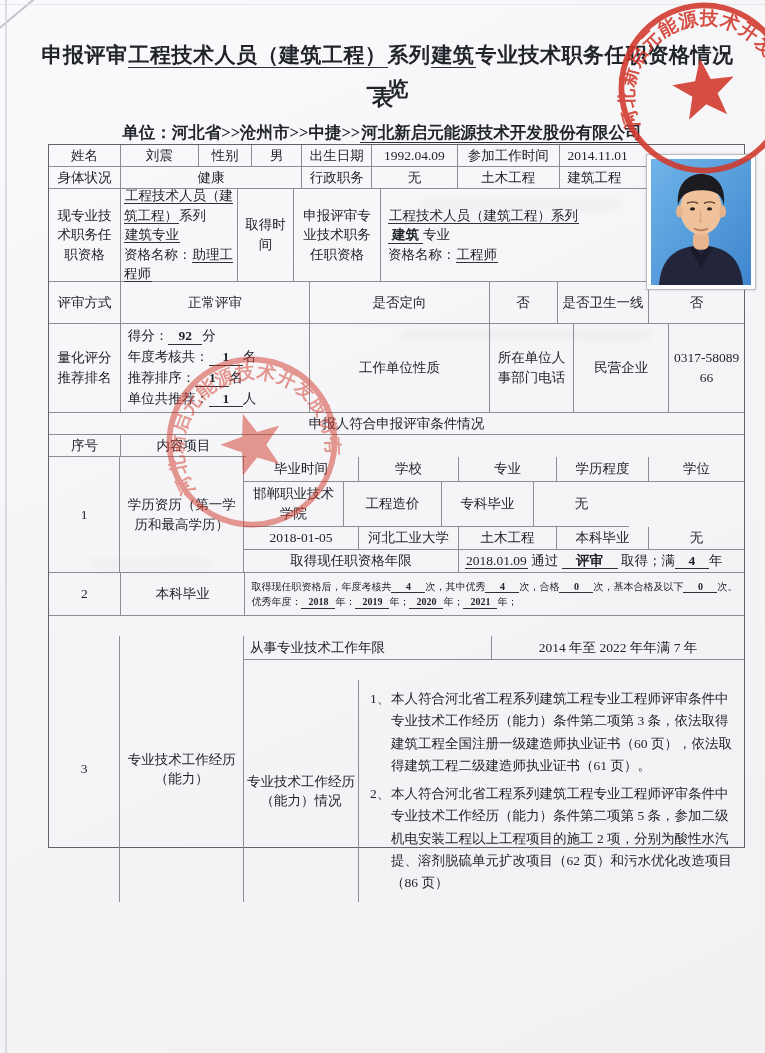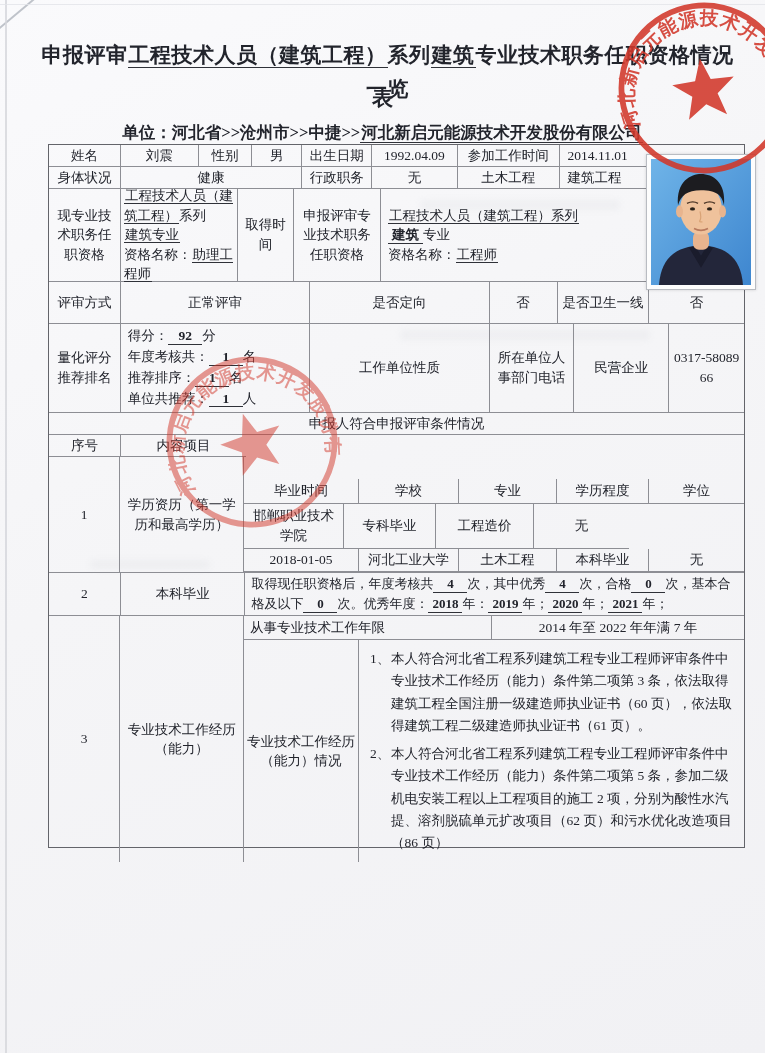--- a/index.html
+++ b/index.html
@@ -17,26 +17,26 @@
   .title-l2{position:absolute;left:0;right:0;top:84px;text-align:center;font-size:21px;font-weight:600;}
   .unit{position:absolute;left:0;right:0;top:122px;text-align:center;font-size:16.5px;font-weight:600;}
   .u{border-bottom:1.2px solid #2f3138;padding:0 1px;}
   .uv{border-bottom:1.2px solid #2f3138;display:inline-block;min-width:26px;text-align:center;padding:0 4px;line-height:1.15;font-weight:600;}
 
   .tbl{position:absolute;left:48px;top:144px;width:697px;height:704px;display:flex;flex-direction:column;border:1.4px solid #63646a;box-sizing:border-box;font-size:13.5px;}
   .tr{display:flex;flex:none;}
   .grow{flex:1 1 auto;}
   .td{border-right:1px solid #8d8e94;border-bottom:1px solid #8d8e94;box-sizing:border-box;display:flex;align-items:center;justify-content:center;text-align:center;padding:1px 3px;line-height:1.45;}
   .tr>.td:last-child{border-right:none;}
-  .nb{border-bottom:none !important;}
+  .nb{border-bottom:none !important;margin-top:20px;}
   .left{justify-content:flex-start;text-align:left;}
-  .col{flex-direction:column;align-items:stretch;padding:0;justify-content:flex-end;}
+  .col{flex-direction:column;align-items:stretch;padding:0;}
   .col>.tr{width:100%;}
   .cw{width:100%;}
-  .small{font-size:13px;}
+  .small{font-size:10px;}
   .brk{word-break:break-all;}
 
   .photo{position:absolute;left:646px;top:154px;width:110px;height:136px;background:#fdfdfd;border:1px solid #b9bcc2;box-sizing:border-box;padding:4px;z-index:5;box-shadow:0 0 3px rgba(0,0,0,.15);}
   .photo svg{display:block;width:100%;height:100%;}
 
   .seal{position:absolute;z-index:6;pointer-events:none;}
   .seal-top{left:608px;top:-8px;width:192px;height:192px;opacity:.88;transform:rotate(-8deg);}
   .seal-mid{left:156px;top:346px;width:192px;height:192px;opacity:.5;transform:rotate(-18deg);}
 
   .smudge{position:absolute;background:#aeb2ba;opacity:.10;filter:blur(3px);border-radius:4px;}
@@ -143,30 +143,41 @@
       <div class="td col" style="width:500px">
         <div class="tr" style="height:25px">
           <div class="td" style="width:115px">毕业时间</div>
           <div class="td" style="width:100px">学校</div>
           <div class="td" style="width:98px">专业</div>
           <div class="td" style="width:92px">学历程度</div>
           <div class="td" style="width:95px">学位</div>
         </div>
         <div class="tr" style="height:45px">
           <div class="td" style="width:100px">邯郸职业技术学院</div>
+          <div class="td" style="width:98px">工程造价</div>
           <div class="td" style="width:92px">专科毕业</div>
-          <div class="td" style="width:98px">工程造价</div>
           <div class="td" style="width:95px">无</div>
         </div>
         <div class="tr" style="height:23px">
           <div class="td" style="width:115px">2018-01-05</div>
           <div class="td" style="width:100px">河北工业大学</div>
           <div class="td" style="width:98px">土木工程</div>
           <div class="td" style="width:92px">本科毕业</div>
           <div class="td" style="width:95px">无</div>
+        </div>
+        <div class="tr" style="height:23px">
+          <div class="td" style="width:215px">取得现任职资格年限</div>
+          <div class="td left" style="width:285px;padding-left:6px">
+            <div class="cw">
+              <span class="u">2018.01.09</span>
+              <span>通过</span>
+              <span class="uv" style="min-width:48px">评审</span>
+              <span>取得；满</span><span class="uv">4</span><span>年</span>
+            </div>
+          </div>
         </div>
       </div>
     </div>
 
     <div class="tr" style="height:43px">
       <div class="td" style="width:72px">2</div>
       <div class="td" style="width:125px">本科毕业</div>
       <div class="td left small" style="width:500px;padding:2px 6px">
         <div class="cw" style="line-height:1.55">
           <span>取得现任职资格后，年度考核共</span><span class="uv">4</span><span>次，其中优秀</span><span class="uv">4</span><span>次，合格</span><span class="uv">0</span><span>次，基本合格及以下</span><span class="uv">0</span><span>次。优秀年度：</span><span class="uv">2018</span><span>年：</span><span class="uv">2019</span><span>年；</span><span class="uv">2020</span><span>年；</span><span class="uv">2021</span><span>年；</span>

